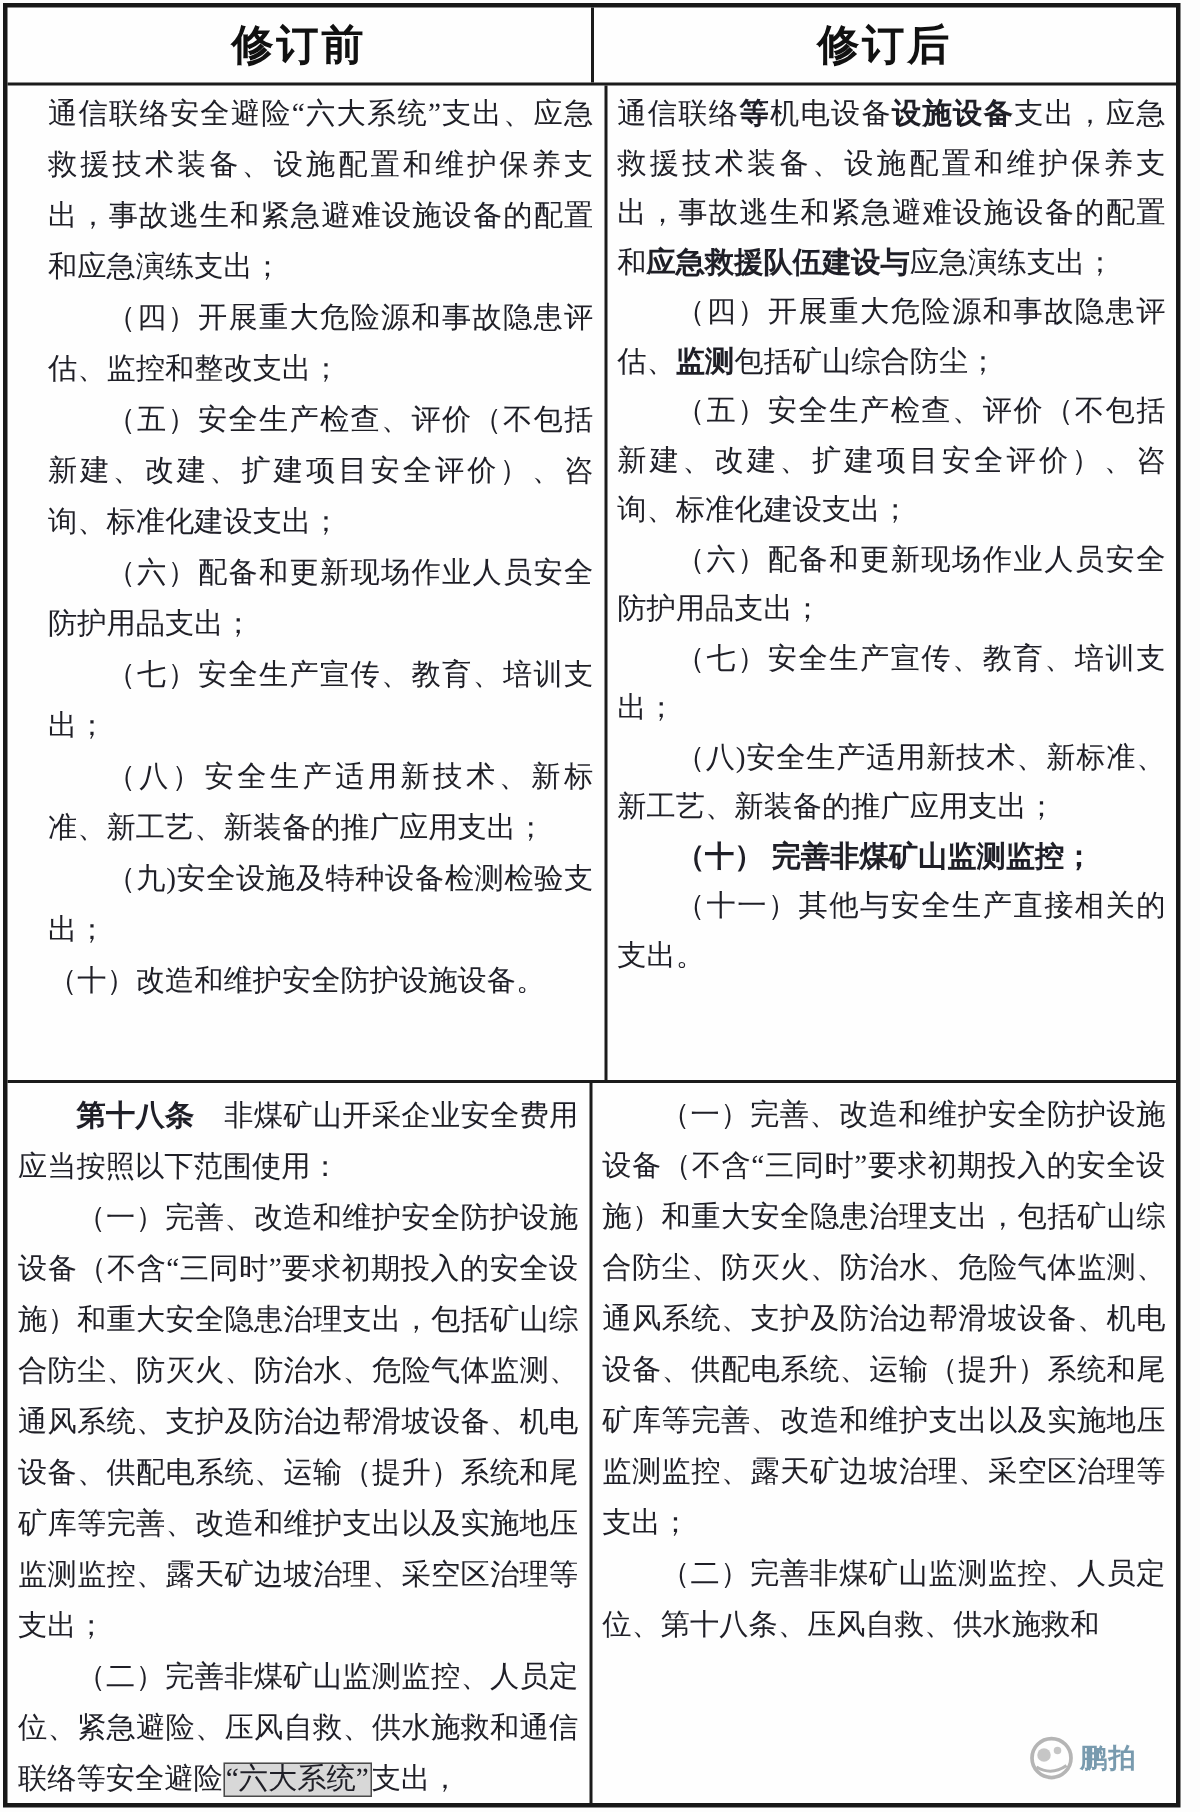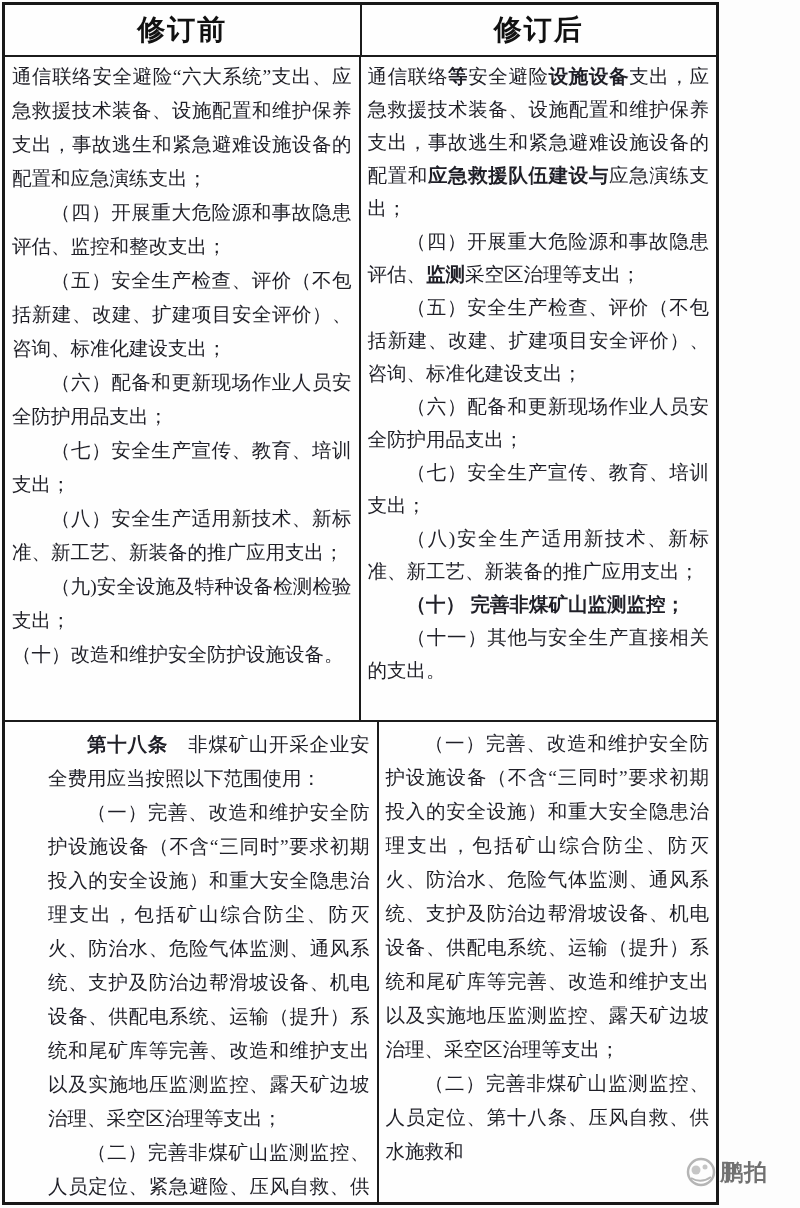--- a/index.html
+++ b/index.html
@@ -4,36 +4,36 @@
 <style>
   html,body{margin:0;padding:0;}
   body{
     width:800px;height:1208px;overflow:hidden;position:relative;
     background:#ffffff;
     font-family:"Liberation Serif","DejaVu Serif",serif;
     color:#1f1f27;
   }
   .page{position:relative;width:800px;height:1208px;background:#fdfdfd;}
   .doc-table{
-    position:absolute;left:2px;top:2px;width:717px;height:1203px;
+    position:absolute;left:2px;top:2px;width:785px;height:1203px;
     border:3px solid #181818;box-sizing:border-box;
     display:flex;flex-direction:column;background:#fefefe;
   }
   .header-row{
     display:flex;flex:0 0 50px;border-bottom:2px solid #1b1b1b;
   }
   .header-cell{
     flex:1 1 50%;display:flex;align-items:center;justify-content:center;
     font-family:"Liberation Sans","DejaVu Sans",sans-serif;
     font-weight:bold;font-size:28px;color:#111;letter-spacing:2px;
   }
   .header-cell.first{border-right:2px solid #1b1b1b;}
   .body-row{display:flex;min-height:0;}
-  .row-1{flex:0 0 663px;border-bottom:2px solid #1b1b1b;}
-  .row-2{flex:1 1 auto;overflow:hidden;margin-left:36px;}
+  .row-1{flex:0 0 663px;border-bottom:2px solid #1b1b1b;padding-left:20px;}
+  .row-2{flex:1 1 auto;overflow:hidden;}
   .cell{
     flex:1 1 50%;box-sizing:border-box;padding:3px 7px 0 7px;
     overflow:hidden;font-size:19.5px;
   }
   .cell.before{border-right:2px solid #1b1b1b;}
   .row-1 .cell{line-height:34px;}
   .row-1 .cell.after{line-height:33px;}
   .row-2 .cell{line-height:34px;padding-top:5px;}
   .cell p{margin:0;text-align:justify;text-justify:inter-character;word-break:break-all;}
   .cell p.ind{text-indent:2em;}
@@ -42,23 +42,23 @@
     font-family:"Liberation Sans","DejaVu Sans",sans-serif;
   }
   .hl{
     background:#d8d8d8;
     border:1px solid #4a4a4a;
     padding:0 1px;
   }
   .watermark{
     position:absolute;left:684px;top:1150px;width:112px;height:44px;
     display:flex;align-items:center;gap:2px;
-    opacity:0.55;color:#000000;
+    opacity:0.55;color:#0c4a6e;
     font-family:"Liberation Sans","DejaVu Sans",sans-serif;
-    font-weight:bold;font-size:23px;letter-spacing:1px;
+    font-weight:bold;font-size:18px;letter-spacing:1px;
     pointer-events:none;
   }
   .wm-icon{flex:0 0 auto;}
 </style>
 </head>
 <body>
 
 <div class="page">
   <div class="doc-table">
 
@@ -76,22 +76,22 @@
           <p class=""><span>通信联络安全避险“六大系统”支出、应急救援技术装备、设施配置和维护保养支出，事故逃生和紧急避难设施设备的配置和应急演练支出；</span></p>
           <p class="ind"><span>（四）开展重大危险源和事故隐患评估、监控和整改支出；</span></p>
           <p class="ind"><span>（五）安全生产检查、评价（不包括新建、改建、扩建项目安全评价）、咨询、标准化建设支出；</span></p>
           <p class="ind"><span>（六）配备和更新现场作业人员安全防护用品支出；</span></p>
           <p class="ind"><span>（七）安全生产宣传、教育、培训支出；</span></p>
           <p class="ind"><span>（八）安全生产适用新技术、新标准、新工艺、新装备的推广应用支出；</span></p>
           <p class="ind"><span>（九)安全设施及特种设备检测检验支出；</span></p>
           <p class=""><span>（十）改造和维护安全防护设施设备。</span></p>
         </div>
       <div class="cell after">
-          <p class=""><span>通信联络</span><span class="b">等</span><span>安全避险</span><span class="b">设施设备</span><span>支出，应急救援技术装备、设施配置和维护保养支出，事故逃生和紧急避难设施设备的配置和</span><span class="b">应急救援队伍建设与</span><span>应急演练支出；</span></p>
-          <p class="ind"><span>（四）开展重大危险源和事故隐患评估、</span><span class="b">监测</span><span>采空区治理等支出；</span></p>
+          <p class=""><span>通信联络</span><span class="b">等</span><span>机电设备</span><span class="b">设施设备</span><span>支出，应急救援技术装备、设施配置和维护保养支出，事故逃生和紧急避难设施设备的配置和</span><span class="b">应急救援队伍建设与</span><span>应急演练支出；</span></p>
+          <p class="ind"><span>（四）开展重大危险源和事故隐患评估、</span><span class="b">监测</span><span>包括矿山综合防尘；</span></p>
           <p class="ind"><span>（五）安全生产检查、评价（不包括新建、改建、扩建项目安全评价）、咨询、标准化建设支出；</span></p>
           <p class="ind"><span>（六）配备和更新现场作业人员安全防护用品支出；</span></p>
           <p class="ind"><span>（七）安全生产宣传、教育、培训支出；</span></p>
           <p class="ind"><span>（八)安全生产适用新技术、新标准、新工艺、新装备的推广应用支出；</span></p>
           <p class="ind"><span class="b">（十） 完善非煤矿山监测监控；</span></p>
           <p class="ind"><span>（十一）其他与安全生产直接相关的支出。</span></p>
         </div>
     </div>
 
     <div class="body-row row-2">

